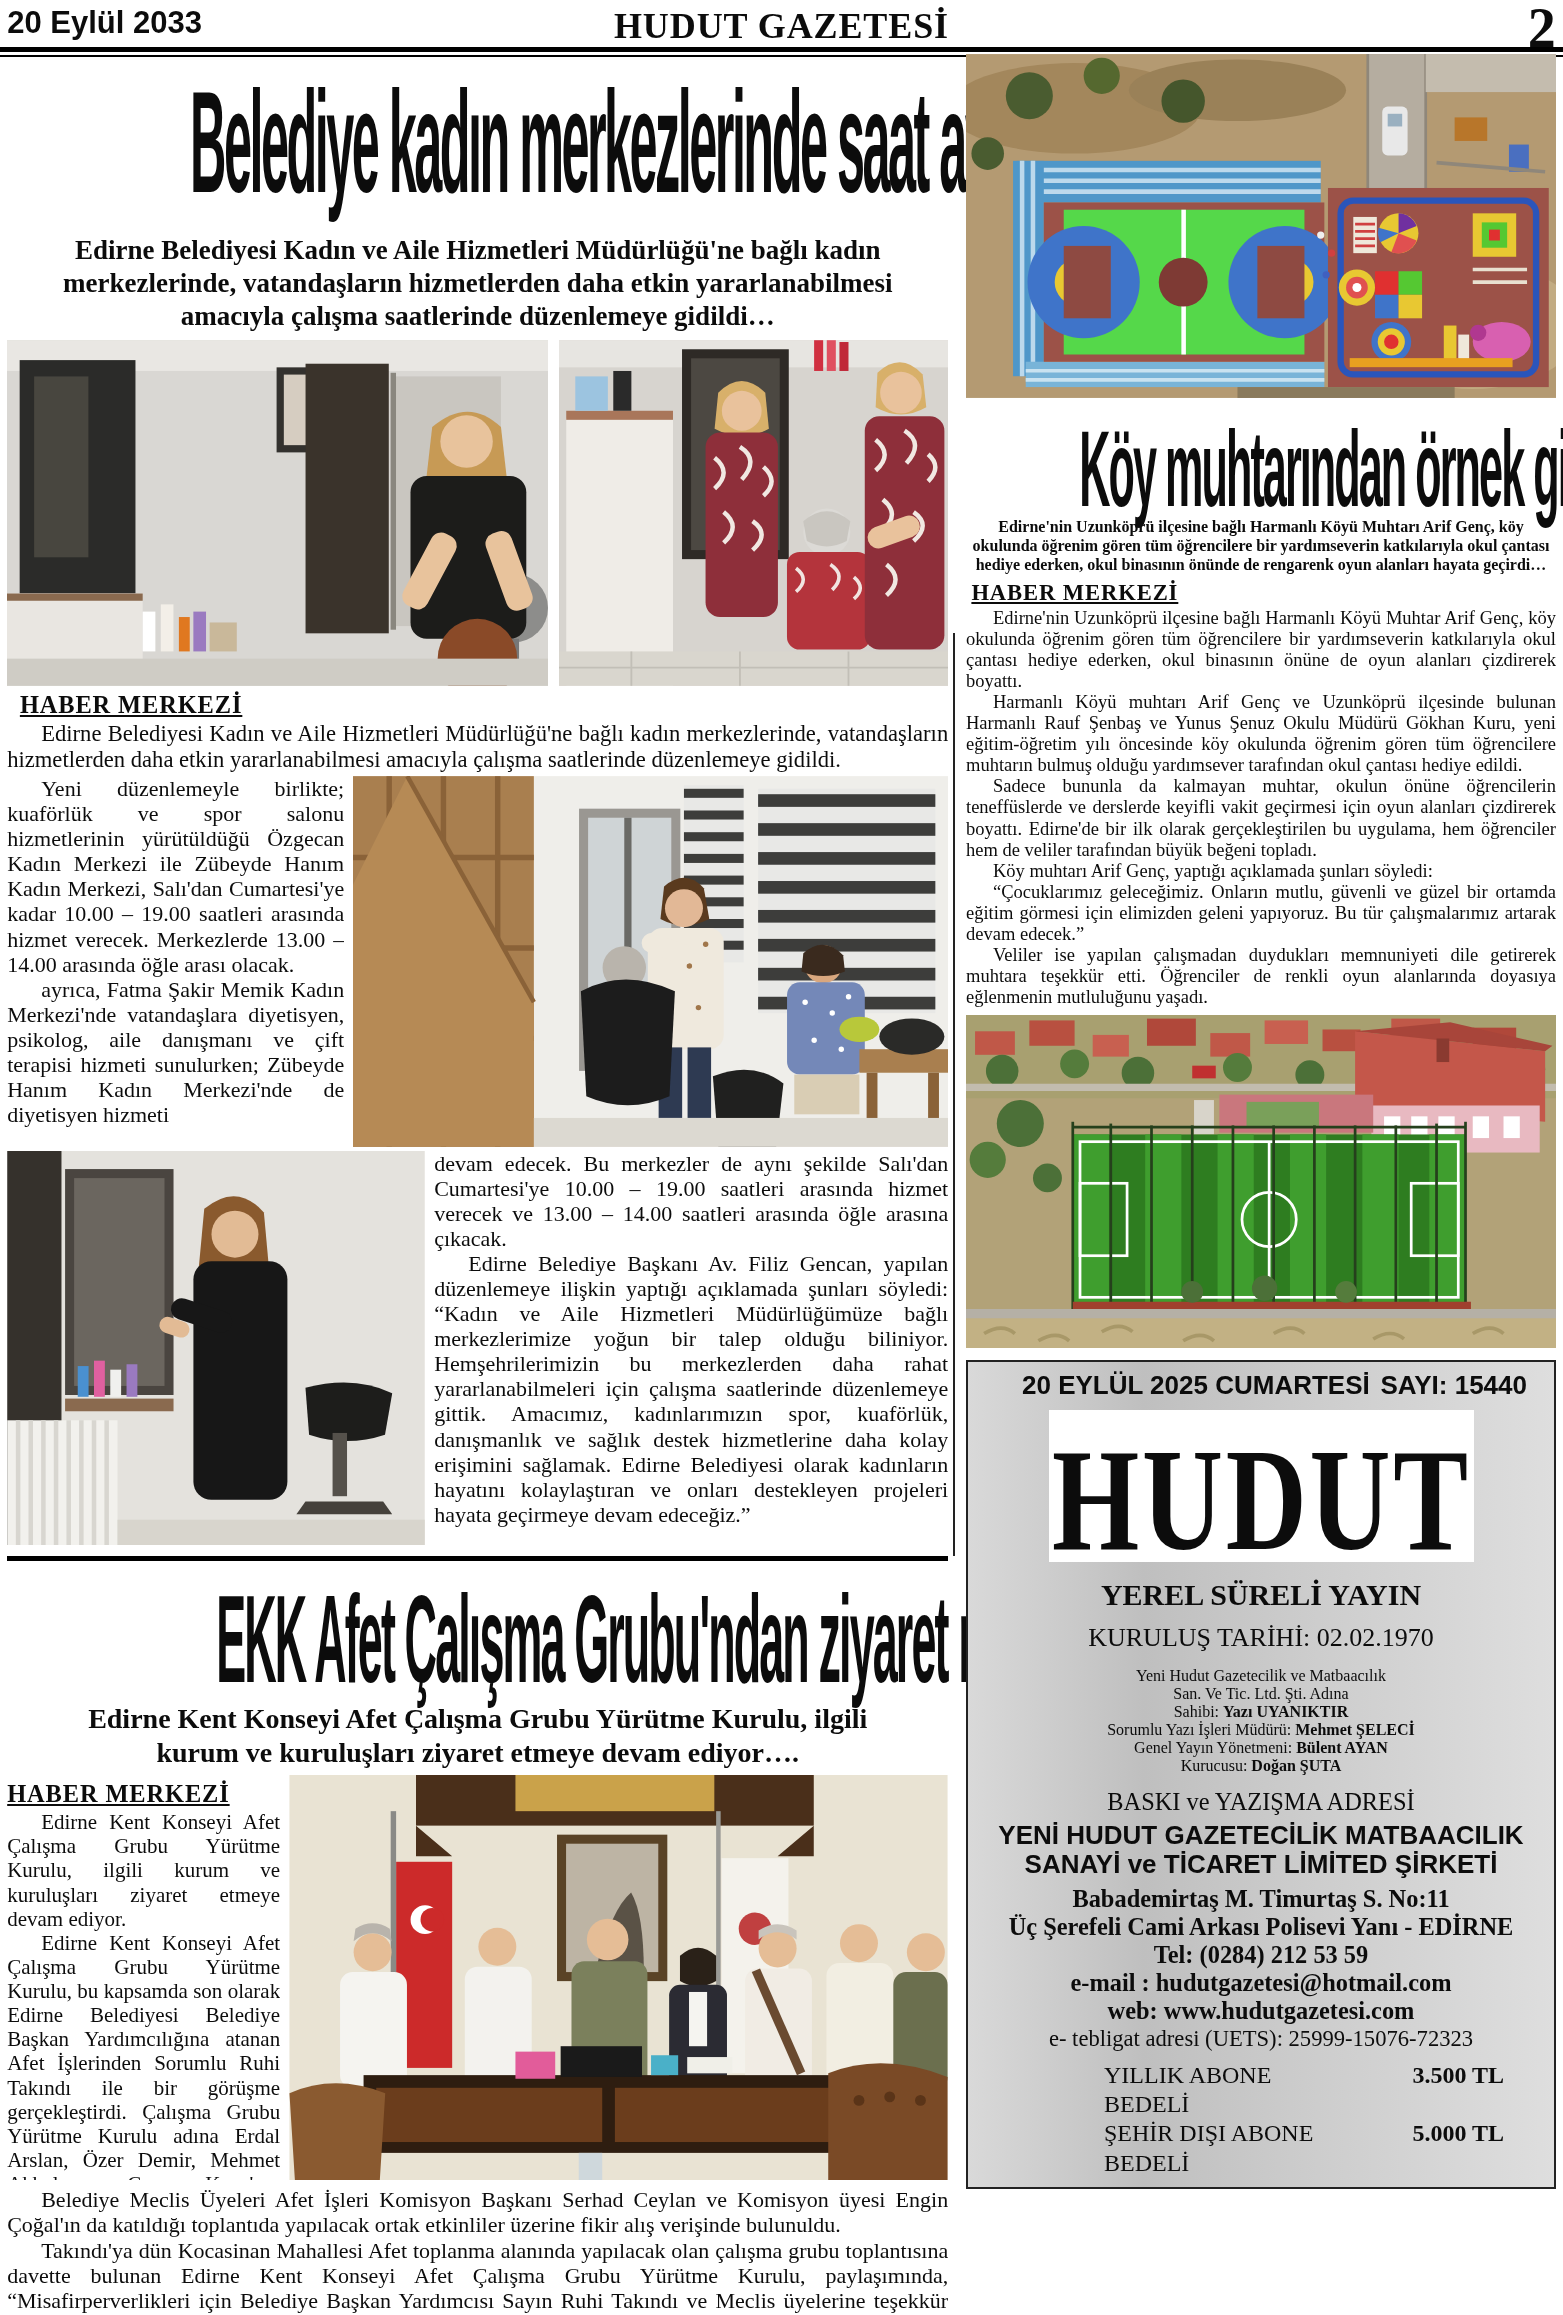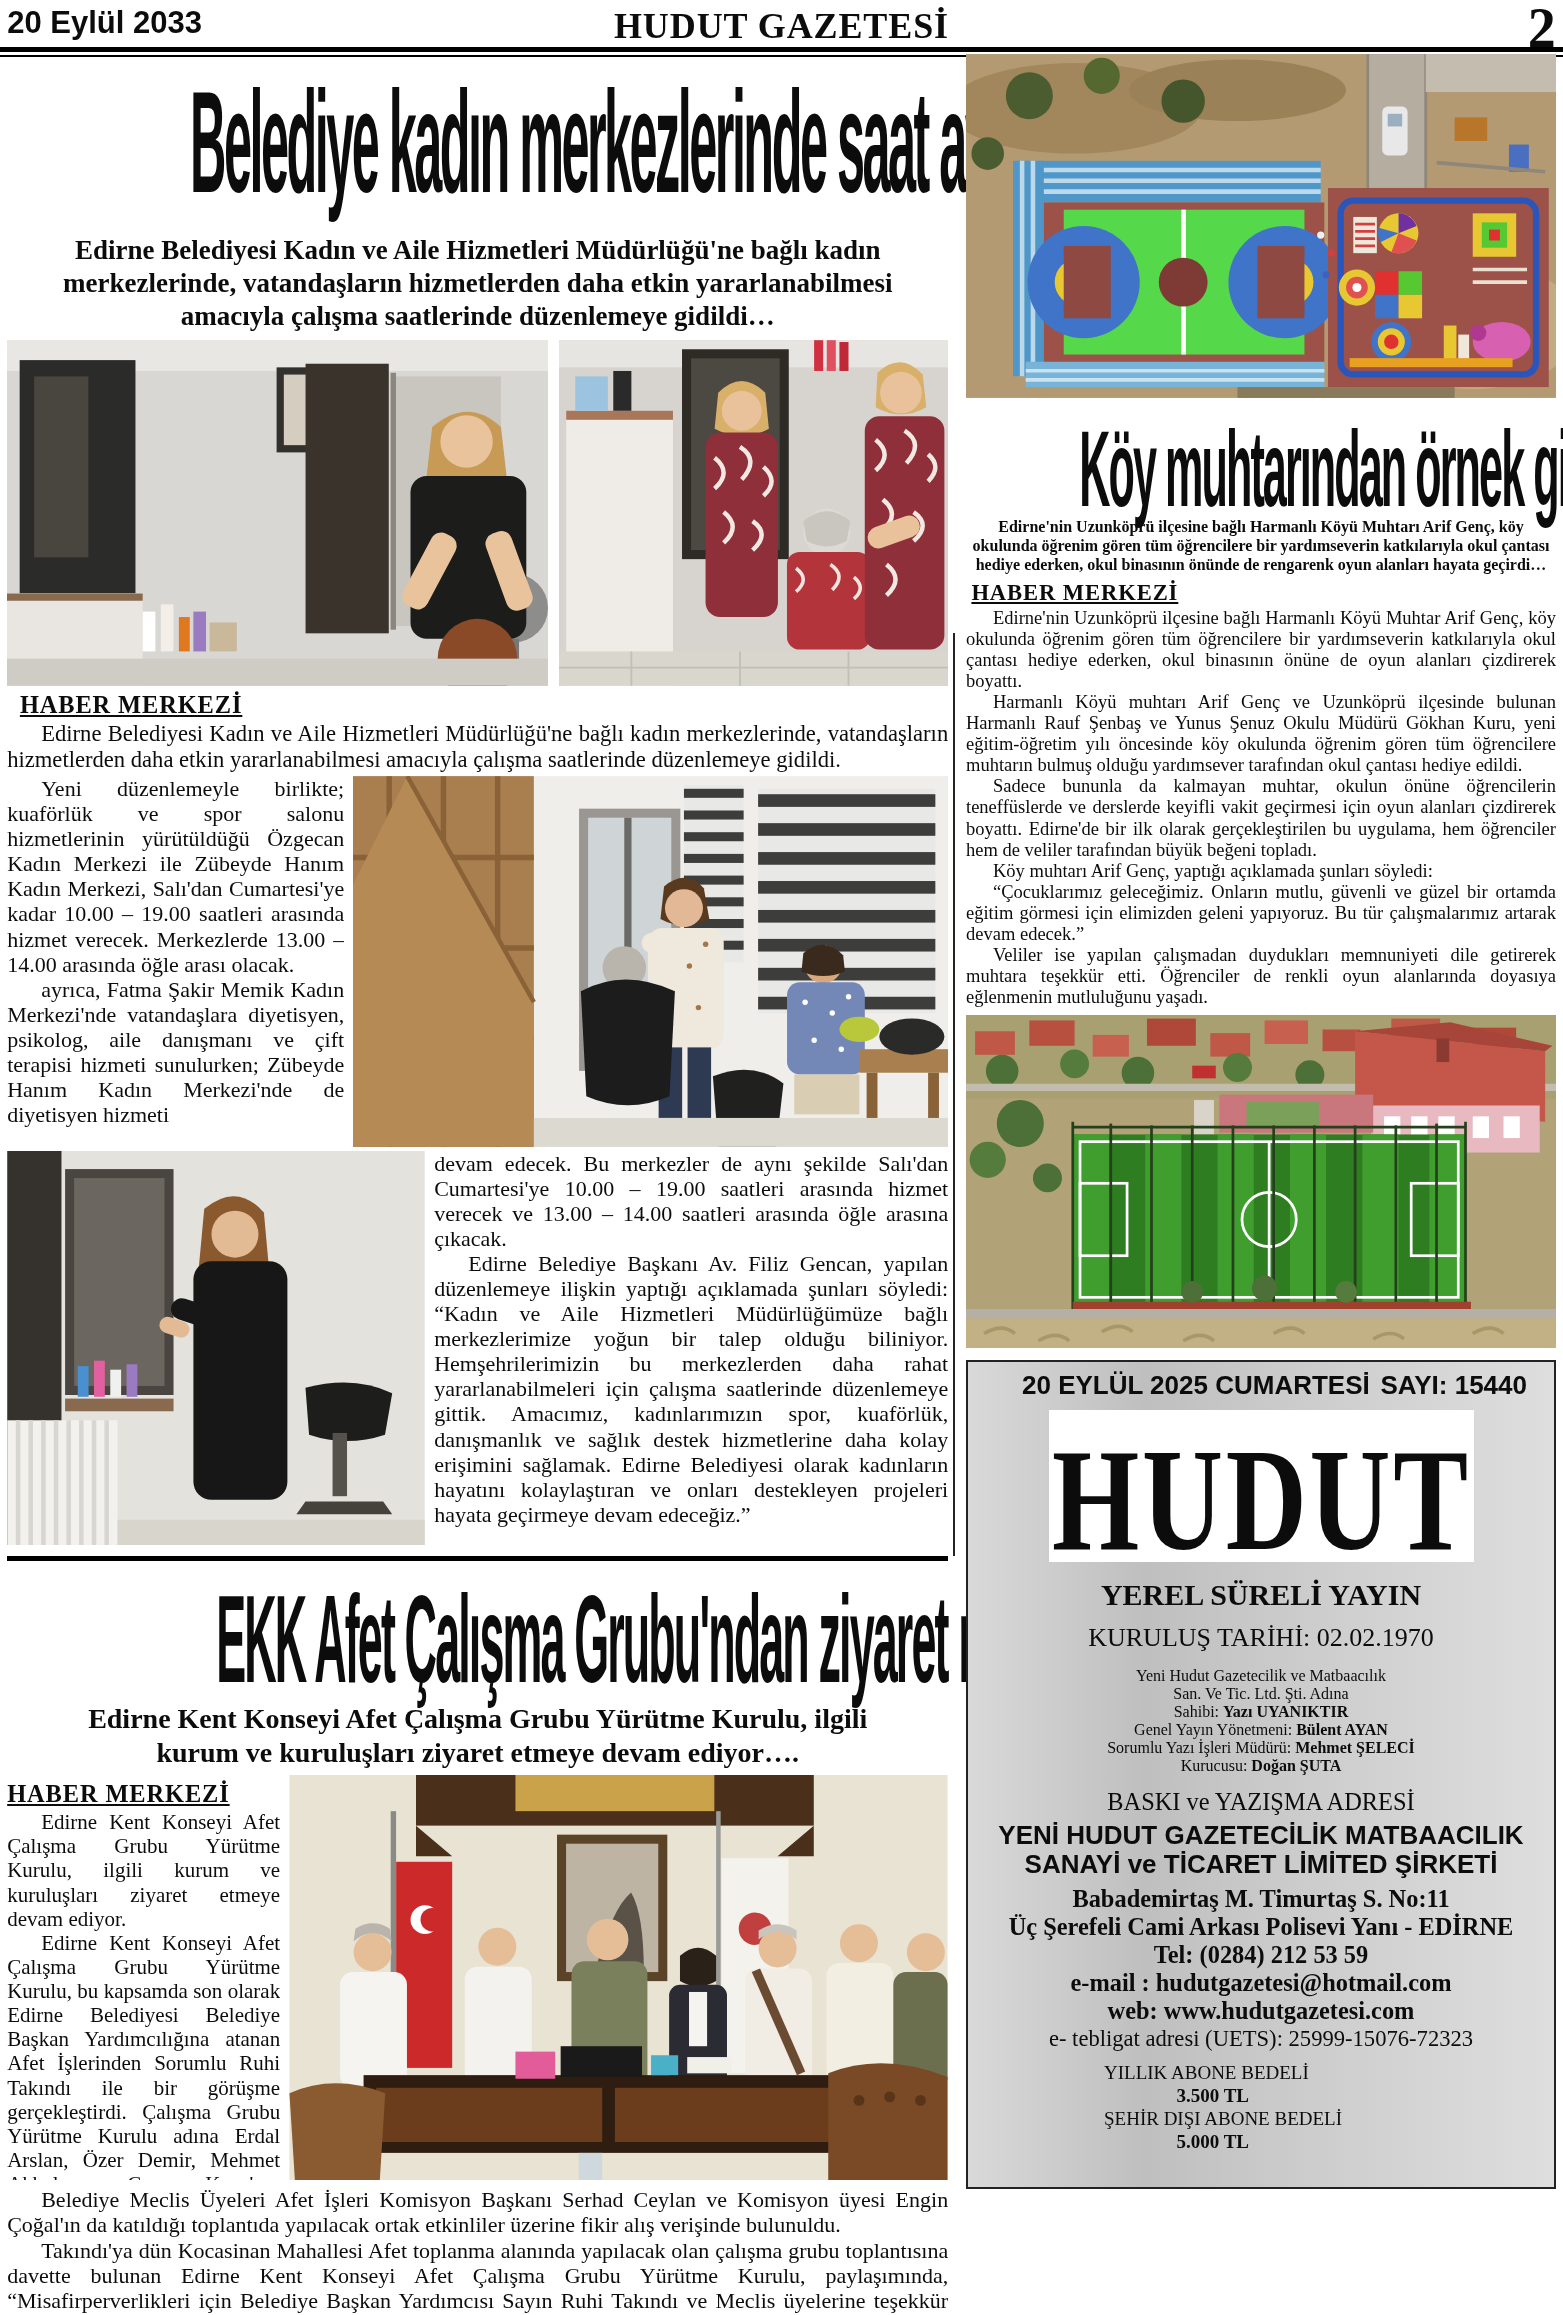--- a/index.html
+++ b/index.html
@@ -62,21 +62,21 @@
   .m-type{font-weight:bold;font-size:30px;margin-top:16.3px;}
   .m-found{font-size:26px;margin-top:11px;}
   .m-line{font-size:16px;line-height:1.12;}
   .m-co{margin-top:14.5px;}
   .m-bold{font-weight:bold;}
   .m-addr-title{font-size:24.4px;margin-top:12.7px;}
   .m-co-sans{font-family:"Liberation Sans",sans-serif;font-weight:bold;font-size:26px;line-height:1.12;}
   .m-addr{font-weight:bold;font-size:24.4px;line-height:1.15;}
   .m-uets{font-size:22.6px;margin-top:0.9px;}
   .prices{margin-top:9px;}
-  .price-row{display:flex;padding:0 50px 0 136px;font-size:19px;line-height:1.22;flex-direction:column;}
+  .price-row{display:flex;padding:0 50px 0 136px;font-size:24px;line-height:1.22;}
   .price-row .lab{flex:1;text-align:left;}
   .price-row .val{width:145px;text-align:right;font-weight:bold;}
 </style>
 </head>
 <body>
 
 <div class="page">
 
   <div class="hdr">
     <div class="hdr-date">20 Eylül 2033</div>
@@ -509,22 +509,22 @@
         <span>SAYI: 15440</span>
       </div>
       <div class="logoBox">
         <span>HUDUT</span>
       </div>
       <div class="m-type">YEREL SÜRELİ YAYIN</div>
       <div class="m-found">KURULUŞ TARİHİ: 02.02.1970</div>
       <div class="m-line m-co">Yeni Hudut Gazetecilik ve Matbaacılık</div>
       <div class="m-line">San. Ve Tic. Ltd. Şti. Adına</div>
       <div class="m-line"><span>Sahibi: </span><span class="m-bold">Yazı UYANIKTIR</span></div>
+      <div class="m-line"><span>Sorumlu Yazı İşleri Müdürü: </span><span class="m-bold">Mehmet ŞELECİ</span></div>
       <div class="m-line"><span>Genel Yayın Yönetmeni: </span><span class="m-bold">Bülent AYAN</span></div>
-      <div class="m-line"><span>Sorumlu Yazı İşleri Müdürü: </span><span class="m-bold">Mehmet ŞELECİ</span></div>
       <div class="m-line"><span>Kurucusu: </span><span class="m-bold">Doğan ŞUTA</span></div>
       <div class="m-addr-title">BASKI ve YAZIŞMA ADRESİ</div>
       <div class="m-co-sans" style="margin-top:5.4px;">YENİ HUDUT GAZETECİLİK MATBAACILIK</div>
       <div class="m-co-sans">SANAYİ ve TİCARET LİMİTED ŞİRKETİ</div>
       <div class="m-addr" style="margin-top:5.4px;">Babademirtaş M. Timurtaş S. No:11</div>
       <div class="m-addr">Üç Şerefeli Cami Arkası Polisevi Yanı - EDİRNE</div>
       <div class="m-addr">Tel: (0284) 212 53 59</div>
       <div class="m-addr">e-mail : hudutgazetesi@hotmail.com</div>
       <div class="m-addr">web: www.hudutgazetesi.com</div>
       <div class="m-uets">e- tebligat adresi (UETS): 25999-15076-72323</div>

